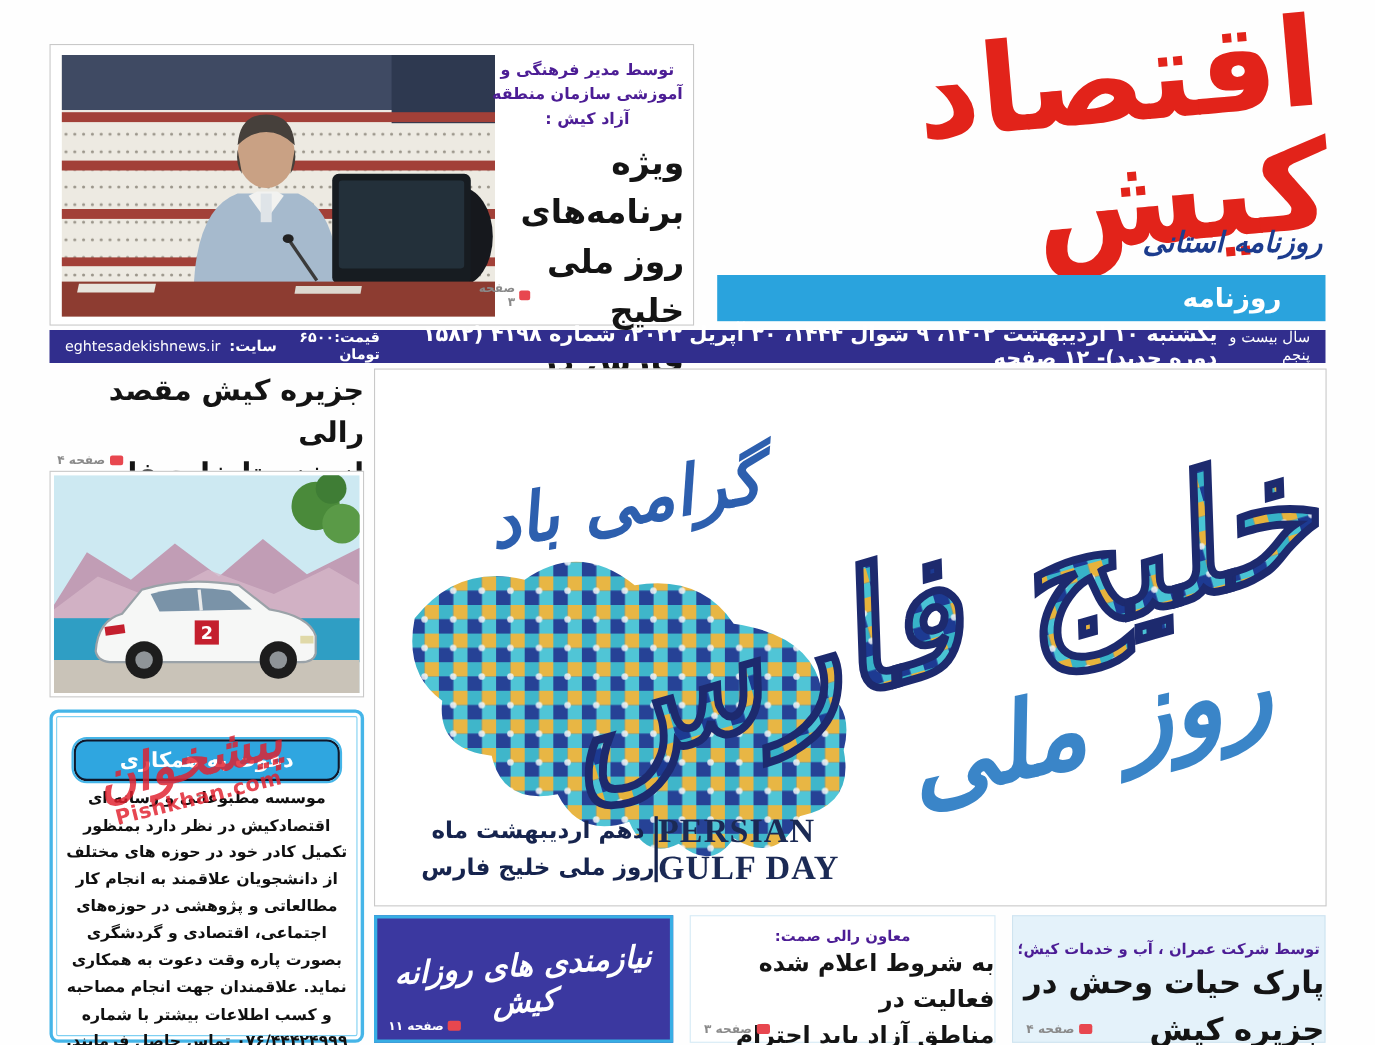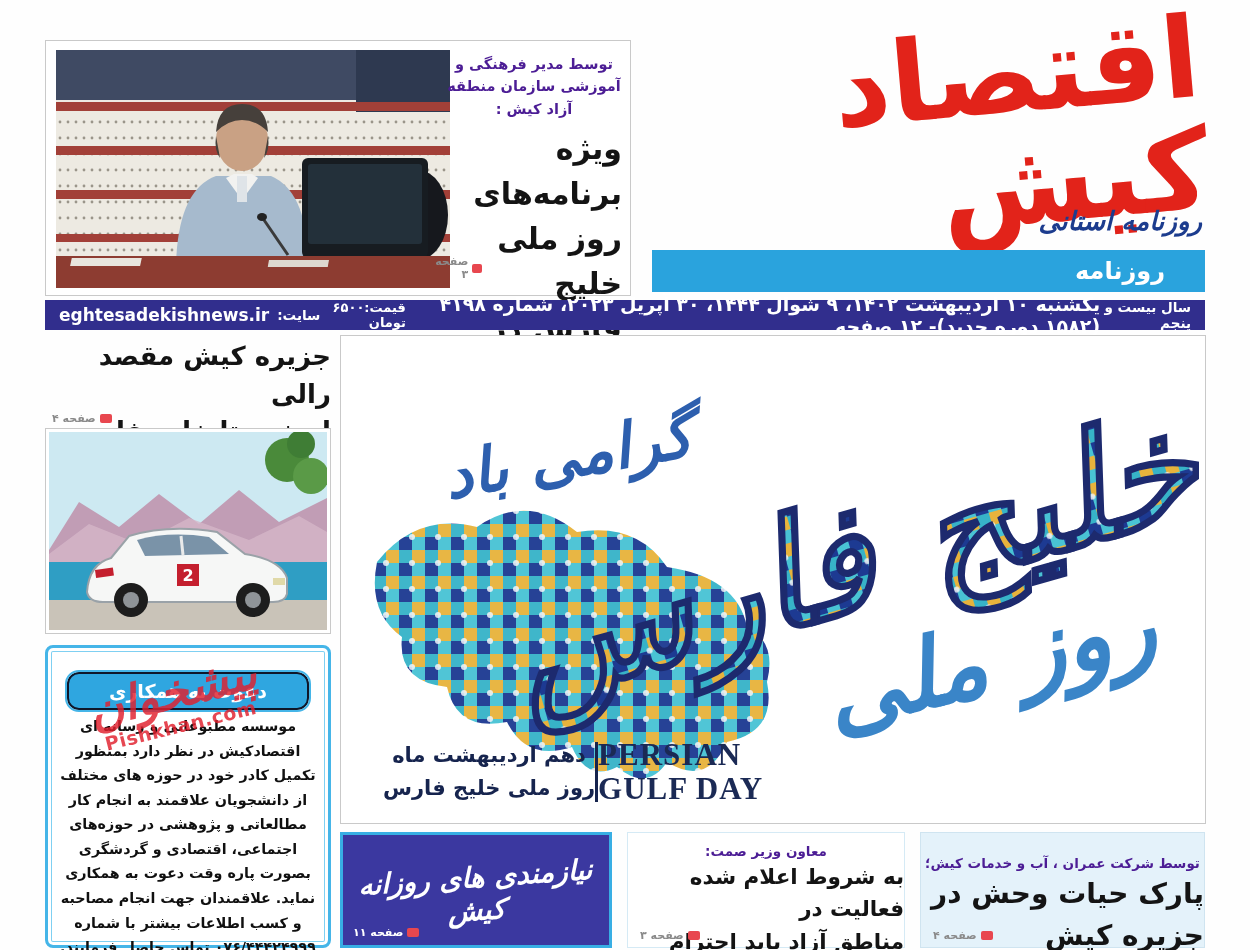--- a/index.html
+++ b/index.html
@@ -96,26 +96,26 @@
 
   <div class="abs" style="left:640px;top:28px;width:565px;height:218px;display:flex;align-items:center;justify-content:center;">
     <div class="logo rtl" style="font-size:112px;">اقتصاد کیش</div>
   </div>
   <div class="abs rtl" style="right:48px;top:206px;font-size:26px;font-weight:bold;font-style:italic;color:#1c3c8e;">روزنامه استانی</div>
   <div class="abs band rtl" style="left:652px;top:250px;width:553px;height:42px;padding:0 40px 0 0;font-size:24px;font-weight:bold;">
     <span>روزنامه</span>
   </div>
 
   <div class="abs datebar rtl" style="left:45px;top:300px;width:1160px;height:30px;padding:0 14px;">
-    <span style="font-size:13.5px;font-weight:bold;text-align:right;">سال بیست و پنجم</span>
+    <span style="font-size:13.5px;font-weight:normal;text-align:right;">سال بیست و پنجم</span>
     <span style="font-size:19px;font-weight:bold;">یکشنبه ۱۰ اردیبهشت ۱۴۰۲، ۹ شوال ۱۴۴۴، ۳۰ آپریل ۲۰۲۳، شماره ۴۱۹۸ (۱۵۸۲ دوره جدید)- ۱۲ صفحه</span>
     <span style="font-size:13px;font-weight:bold;">قیمت:۶۵۰۰ تومان</span>
     <span style="display:flex;align-items:center;gap:8px;">
       <span style="font-size:13.5px;font-weight:bold;">سایت:</span>
-      <span style="font-size:17px;font-weight:bold;direction:ltr;">eghtesadekishnews.ir</span>
+      <span style="font-size:13px;font-weight:normal;direction:ltr;">eghtesadekishnews.ir</span>
     </span>
   </div>
 
   <div class="abs rtl" style="left:45px;top:338px;width:286px;">
     <div class="hl" style="font-size:26px;line-height:1.45;">جزیره کیش مقصد رالی</div>
     <div class="hl" style="font-size:26px;line-height:1.45;">از خزر تا خلیج فارس</div>
   </div>
   <div class="pageref abs" style="left:52px;top:412px;">
     <span class="ico"></span>
     <span>صفحه ۴</span>
@@ -191,21 +191,21 @@
 
   <div class="abs classifieds" style="left:340px;top:832px;width:272px;height:116px;">
     <div class="calligraphy rtl" style="font-size:28px;text-align:center;margin-top:26px;">نیازمندی های روزانه کیش</div>
     <div class="pageref abs" style="left:10px;bottom:6px;color:#fff;">
       <span class="ico"></span>
       <span style="color:#fff;">صفحه ۱۱</span>
     </div>
   </div>
 
   <div class="abs" style="left:627px;top:832px;width:278px;height:116px;background:#fff;border:1px solid #d5eaf5;box-sizing:border-box;">
-    <div class="kicker rtl" style="font-size:13.5px;margin-top:10px;">معاون وزیر صمت:</div>
+    <div class="kicker rtl" style="font-size:13.5px;margin-top:10px;">معاون رالی صمت:</div>
     <div class="hl rtl" style="font-size:21.5px;line-height:1.5;margin-top:2px;">به شروط اعلام شده فعالیت در</div>
     <div class="hl rtl" style="font-size:21.5px;line-height:1.5;">مناطق آزاد باید احترام گذاشته شود</div>
     <div class="pageref abs" style="left:12px;bottom:5px;">
       <span class="ico"></span>
       <span>صفحه ۳</span>
     </div>
   </div>
 
   <div class="abs lightbox" style="left:920px;top:832px;width:285px;height:116px;">
     <div class="kicker rtl" style="font-size:13.5px;margin-top:22px;">توسط شرکت عمران ، آب و خدمات کیش؛</div>

